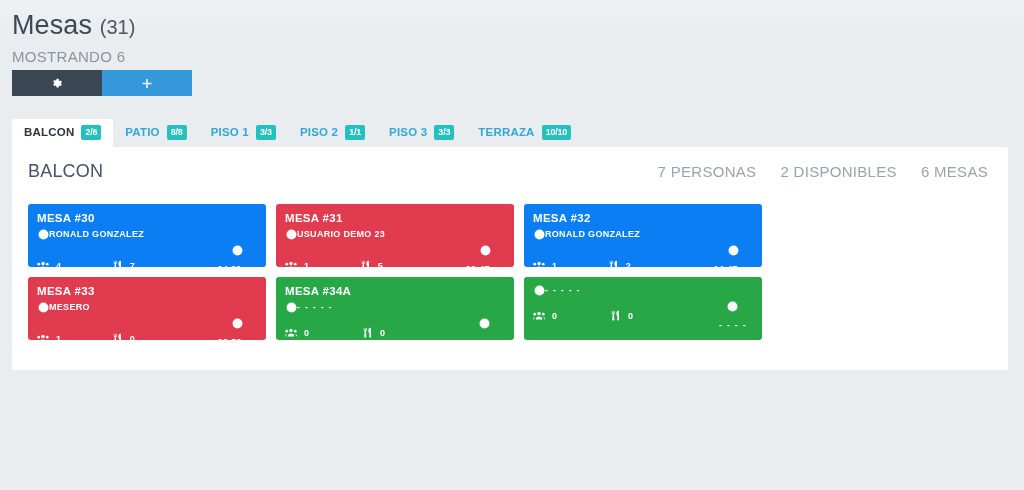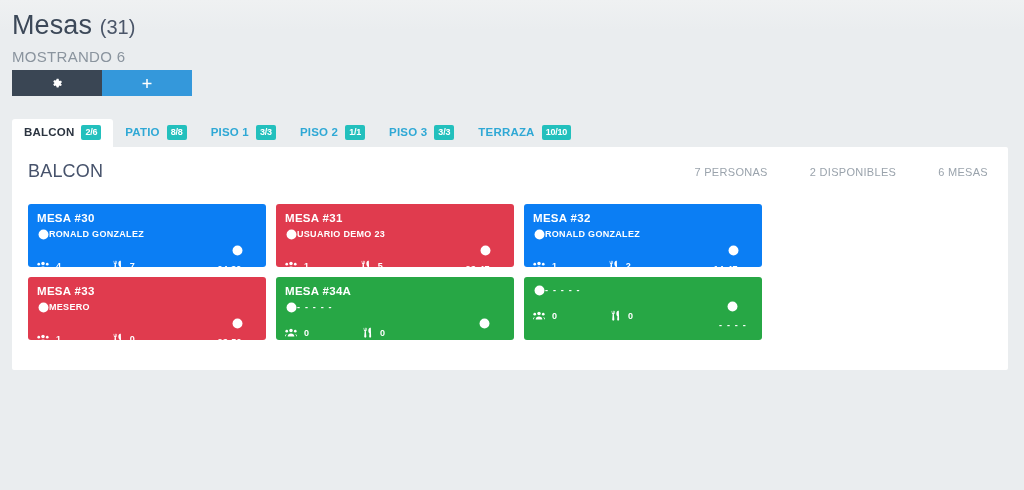--- a/index.html
+++ b/index.html
@@ -106,22 +106,22 @@
     padding: 14px 16px 10px 16px;
   }
   .panel-title {
     font-size: 18px;
     color: #46526b;
     font-weight: 400;
     letter-spacing: .2px;
   }
   .panel-stats {
     display: flex;
-    gap: 42px;
-    font-size: 11px;
+    gap: 24px;
+    font-size: 15px;
     letter-spacing: .3px;
     color: #9aa3ac;
     text-transform: uppercase;
     padding-right: 4px;
   }
 
   
   .cards {
     display: flex;
     flex-wrap: wrap;

